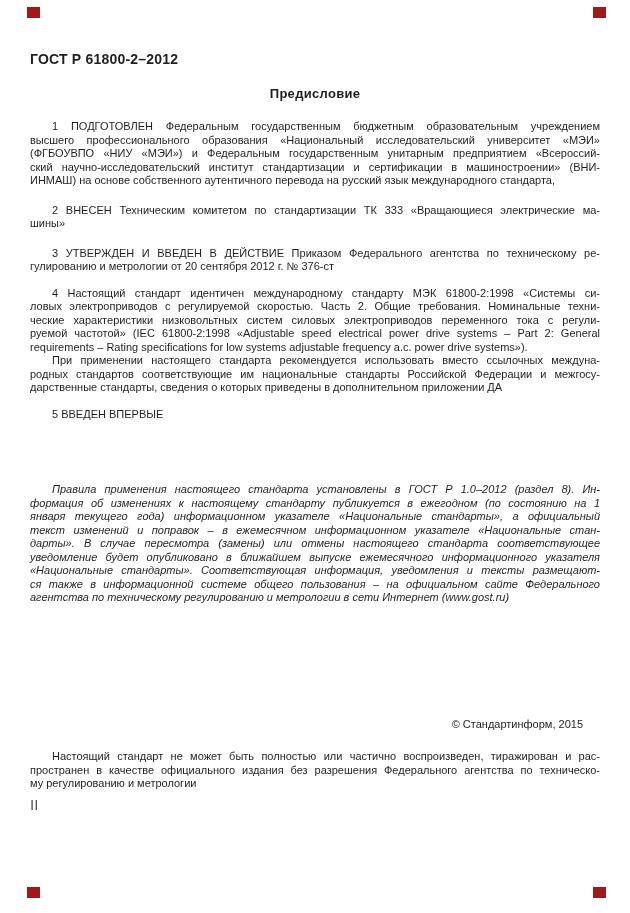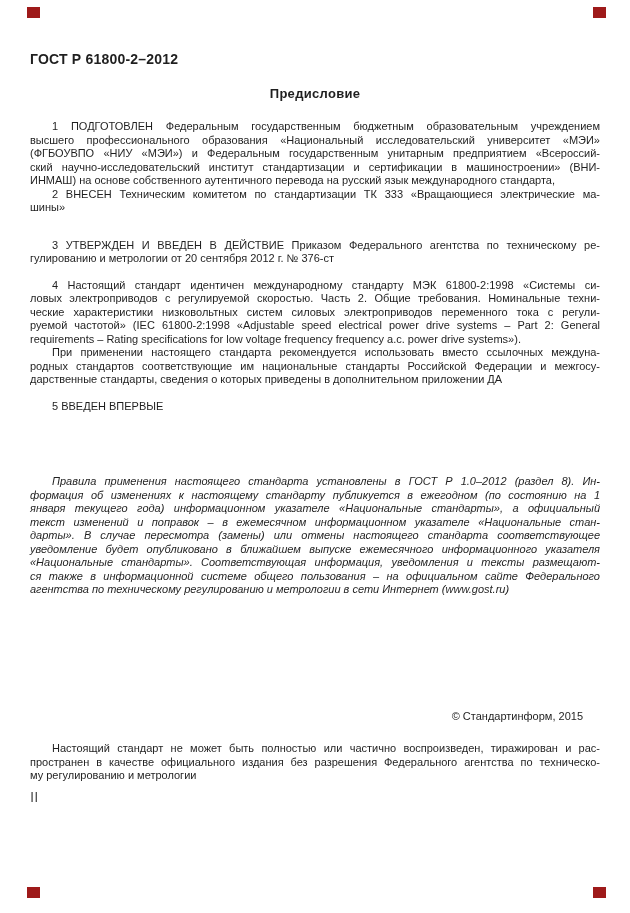--- a/index.html
+++ b/index.html
@@ -34,22 +34,22 @@
   }
   .para .line {
     text-align: justify;
     text-align-last: justify;
   }
   .para .line:first-child { text-indent: 22px; }
   .para .line:last-child { text-align-last: left; }
   .italic { font-style: italic; }
   .m-p1 { margin-top: 18px; }
   .m-p  { margin-top: 13px; }
-  .m-p2 { }
-  .m-p3 { margin-top: 24px; }
+  .m-p2 { margin-top: 16px; }
+  .m-p3 { margin-top: 16px; }
   .m-0  { margin-top: 0; }
   .m-note { margin-top: 62px; }
   .copyright {
     margin-top: 113px;
     font-size: 11px;
     line-height: 13.5px;
     text-align: right;
     padding-right: 17px;
   }
   .m-footer { margin-top: 19px; }
@@ -98,21 +98,21 @@
   <div class="para m-p3">
       <div class="line">3 УТВЕРЖДЕН И ВВЕДЕН В ДЕЙСТВИЕ Приказом Федерального агентства по техническому ре-</div>
       <div class="line">гулированию и метрологии от 20 сентября 2012 г. № 376-ст</div>
     </div>
 
   <div class="para m-p">
       <div class="line">4 Настоящий стандарт идентичен международному стандарту МЭК 61800-2:1998 «Системы си-</div>
       <div class="line">ловых электроприводов с регулируемой скоростью. Часть 2. Общие требования. Номинальные техни-</div>
       <div class="line">ческие характеристики низковольтных систем силовых электроприводов переменного тока с регули-</div>
       <div class="line">руемой частотой» (IEC 61800-2:1998 «Adjustable speed electrical power drive systems – Part 2: General</div>
-      <div class="line">requirements – Rating specifications for low voltage frequency frequency a.c. power drive systems»).</div>
+      <div class="line">requirements – Rating specifications for low systems adjustable frequency a.c. power drive systems»).</div>
     </div>
 
   <div class="para m-0">
       <div class="line">При применении настоящего стандарта рекомендуется использовать вместо ссылочных междуна-</div>
       <div class="line">родных стандартов соответствующие им национальные стандарты Российской Федерации и межгосу-</div>
       <div class="line">дарственные стандарты, сведения о которых приведены в дополнительном приложении ДА</div>
     </div>
 
   <div class="para m-p">
       <div class="line">5 ВВЕДЕН ВПЕРВЫЕ</div>

